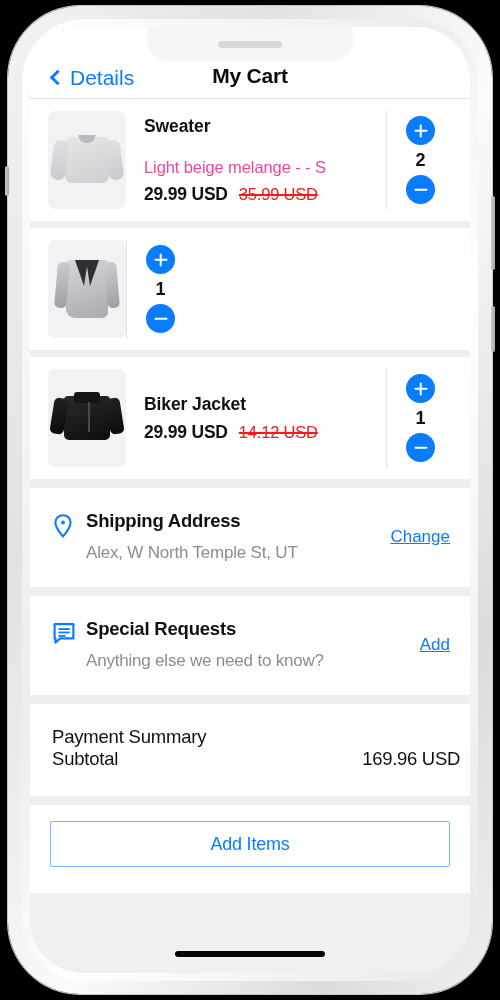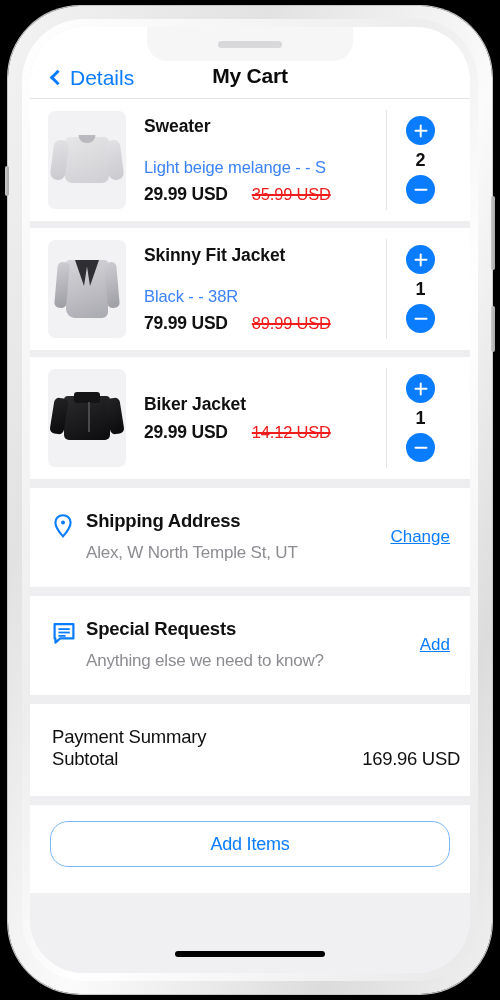--- a/index.html
+++ b/index.html
@@ -86,22 +86,22 @@
   .gap.lg { height:9px; }
 
   
   .item { display:flex; align-items:center; padding:11px 16px 11px 18px; height:122px; }
   .thumb {
     width:78px; height:98px; border-radius:7px;
     background:#f2f2f4; position:relative; overflow:hidden; flex:none;
   }
   .item-info { flex:1; padding-left:18px; min-width:0; }
   .item-name { font-size:17.5px; font-weight:bold; color:#111; letter-spacing:-0.1px; }
-  .item-variant { font-size:16.5px; color:#3b82f6; margin-top:21px; letter-spacing:-0.1px; }
-  .item-prices { margin-top:7px; display:flex; align-items:baseline; gap:24px; }
+  .item-variant { font-size:16.5px; color:#ec4899; margin-top:21px; letter-spacing:-0.1px; }
+  .item-prices { margin-top:7px; display:flex; align-items:baseline; gap:11px; }
   .price-now { font-size:17.5px; font-weight:bold; color:#111; letter-spacing:-0.2px; }
   .price-old { font-size:16.5px; color:#f01b1b; text-decoration:line-through; text-decoration-thickness:2px; letter-spacing:-0.2px; }
 
   .stepper {
     width:68px; flex:none; border-left:1px solid #e4e4e7;
     display:flex; flex-direction:column; align-items:center;
     justify-content:center; gap:6px; align-self:stretch;
   }
   .circ {
     width:29px; height:29px; border-radius:50%;
@@ -126,21 +126,21 @@
   
   .pay { padding:22px 10px 26px 22px; }
   .pay-title { font-size:18.5px; color:#111; letter-spacing:-0.2px; }
   .pay-row { display:flex; justify-content:space-between; align-items:baseline; }
   .pay-label { font-size:18.5px; color:#111; letter-spacing:-0.2px; }
   .pay-value { font-size:18.5px; color:#111; letter-spacing:-0.3px; }
 
   
   .footer { background:#fff; padding:16px 20px 26px 20px; display:flex; gap:14px; }
   .btn {
-    flex:1; height:46px; border-radius:18px;
+    flex:1; height:46px; border-radius:2px;
     display:flex; align-items:center; justify-content:center;
     font-size:18px; cursor:pointer; letter-spacing:-0.2px;
   }
   .btn-outline { background:#fff; border:1.5px solid #7ab6f7; color:#0a7cff; }
   .btn-solid { background:#0a7cff; color:#fff; }
 
   
   .g { position:absolute; left:50%; top:50%; transform:translate(-50%,-50%); }
   .sw-body { width:44px; height:46px; border-radius:5px 5px 7px 7px;
     background:linear-gradient(160deg,#e6e6e8,#cfcfd3); }
@@ -232,28 +232,20 @@
               <div class="thumb">
                 <div class="g">
                   <div class="bl-body">
                     <div class="bl-lapel l"></div>
                     <div class="bl-lapel r"></div>
                     <div class="bl-sleeve l"></div>
                     <div class="bl-sleeve r"></div>
                   </div>
                 </div>
               </div>
-              <div class="item-info">
-                <div class="item-name">Skinny Fit Jacket</div>
-                <div class="item-variant">Black -  - 38R</div>
-                <div class="item-prices">
-                  <span class="price-now">79.99 USD</span>
-                  <span class="price-old">89.99 USD</span>
-                </div>
-              </div>
               <div class="stepper">
                 <div class="circ plus"></div>
                 <div class="qty">1</div>
                 <div class="circ minus"></div>
               </div>
             </div>
           </div>
 
           <div class="gap"></div>
 

